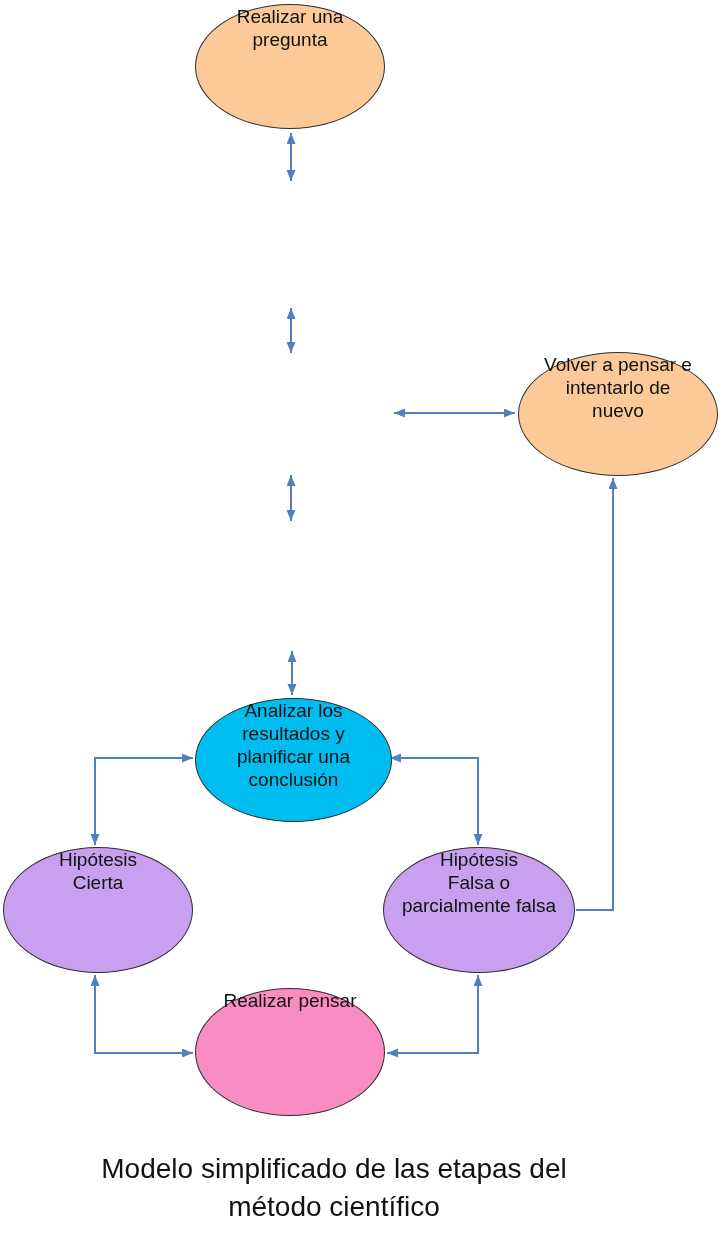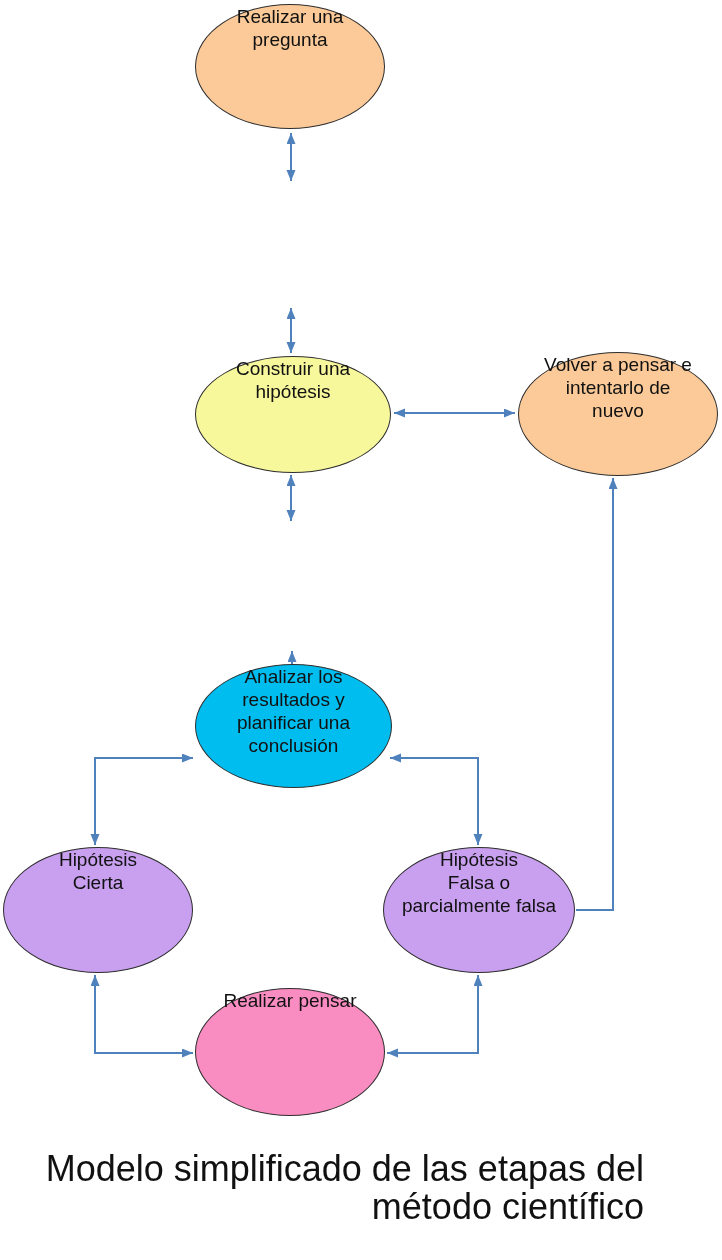--- a/index.html
+++ b/index.html
@@ -30,22 +30,22 @@
     line-height: 23px;
     color: #111111;
     white-space: pre-line;
     padding: 0 8px;
   }
   #caption {
     position: absolute;
     left: 24px;
     top: 1150px;
     width: 620px;
-    text-align: right;
-    font-size: 36px;
+    text-align: center;
+    font-size: 28px;
     line-height: 38px;
     color: #111111;
     white-space: pre-line;
   }
 </style>
 </head>
 <body>
 
 <div id="page">
 
@@ -68,33 +68,29 @@
       <path d="M576,910 L613,910 L613,478" marker-end="url(#ah)"></path>
     </g>
   </svg>
 
   <div class="node" style="left: 195px; top: 4px; width: 190px; height: 125px; background-color: rgb(251, 202, 152);">
     <div class="label">Realizar una
 pregunta</div>
   </div>
 
 
-  <div class="node" style="left: 195px; top: 356px; width: 196px; height: 117px; background-color: rgb(247, 247, 156);">
-    <div class="label">Construir una
-hipótesis</div>
-  </div>
 
   <div class="node" style="left: 518px; top: 352px; width: 200px; height: 124px; background-color: rgb(251, 202, 152);">
     <div class="label">Volver a pensar e
 intentarlo de
 nuevo</div>
   </div>
 
 
-  <div class="node" style="left: 195px; top: 664px; width: 197px; height: 124px; background-color: rgb(0, 189, 240);">
+  <div class="node" style="left: 195px; top: 698px; width: 197px; height: 124px; background-color: rgb(0, 189, 240);">
     <div class="label">Analizar los
 resultados y
 planificar una
 conclusión</div>
   </div>
 
   <div class="node" style="left: 3px; top: 847px; width: 190px; height: 126px; background-color: rgb(201, 160, 240);">
     <div class="label">Hipótesis
 Cierta</div>
   </div>

